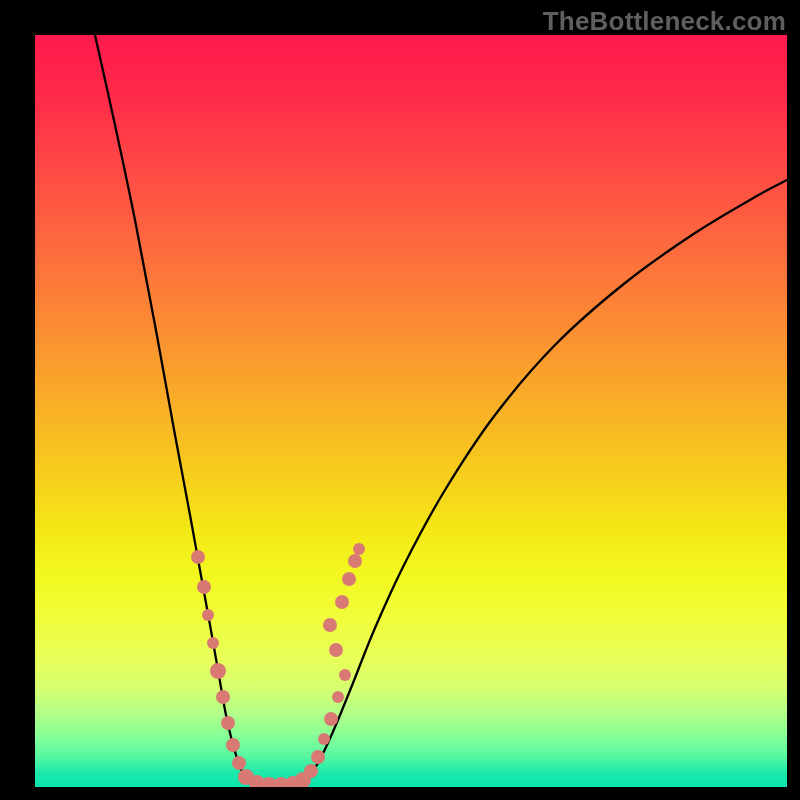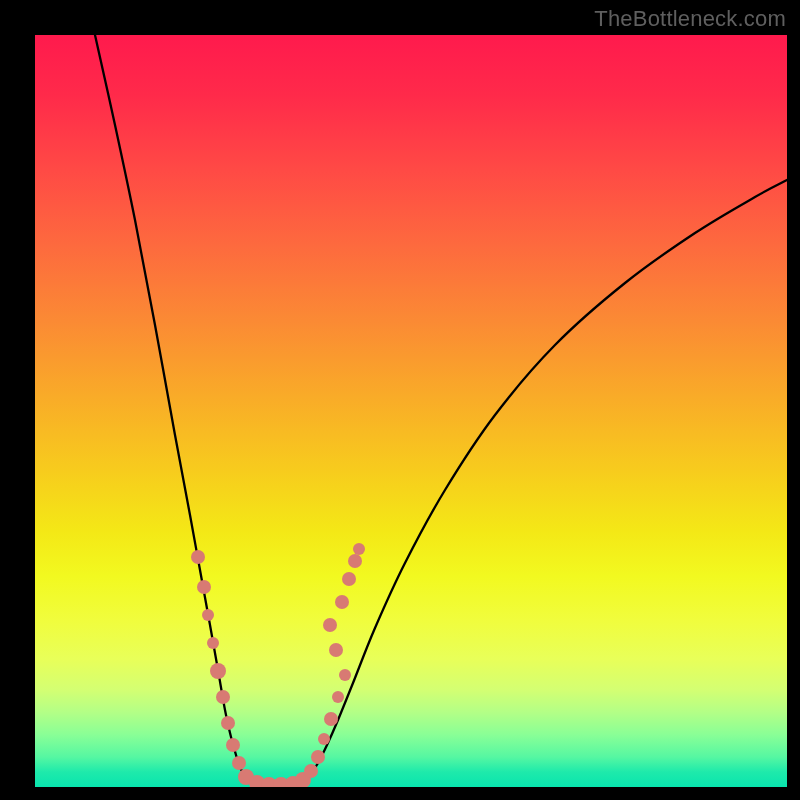--- a/index.html
+++ b/index.html
@@ -43,22 +43,22 @@
       #1eeaab 98%,
       #09e4ae 100%
     );
     overflow: hidden;
   }
   .watermark {
     position: absolute;
     top: 6px;
     right: 14px;
     color: #5f5f5f;
-    font-size: 22px;
-    font-weight: 400;
+    font-size: 26px;
+    font-weight: 700;
     letter-spacing: 0.2px;
     user-select: none;
     margin-left: 48px;
   }
   svg.curve {
     position: absolute;
     left: 0;
     top: 0;
     width: 752px;
     height: 752px;

